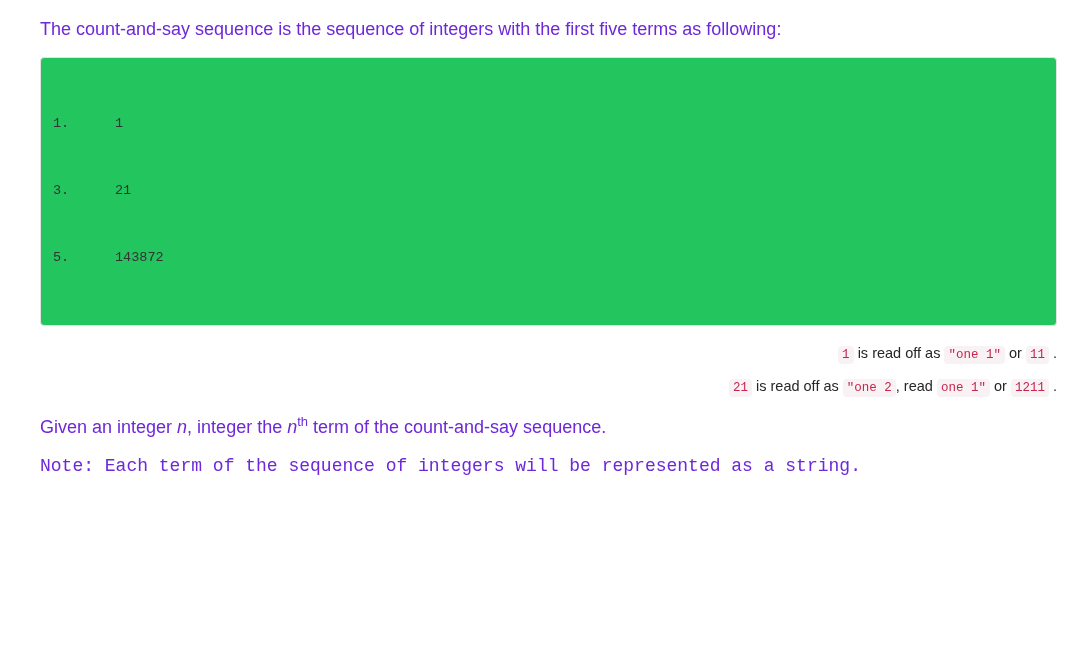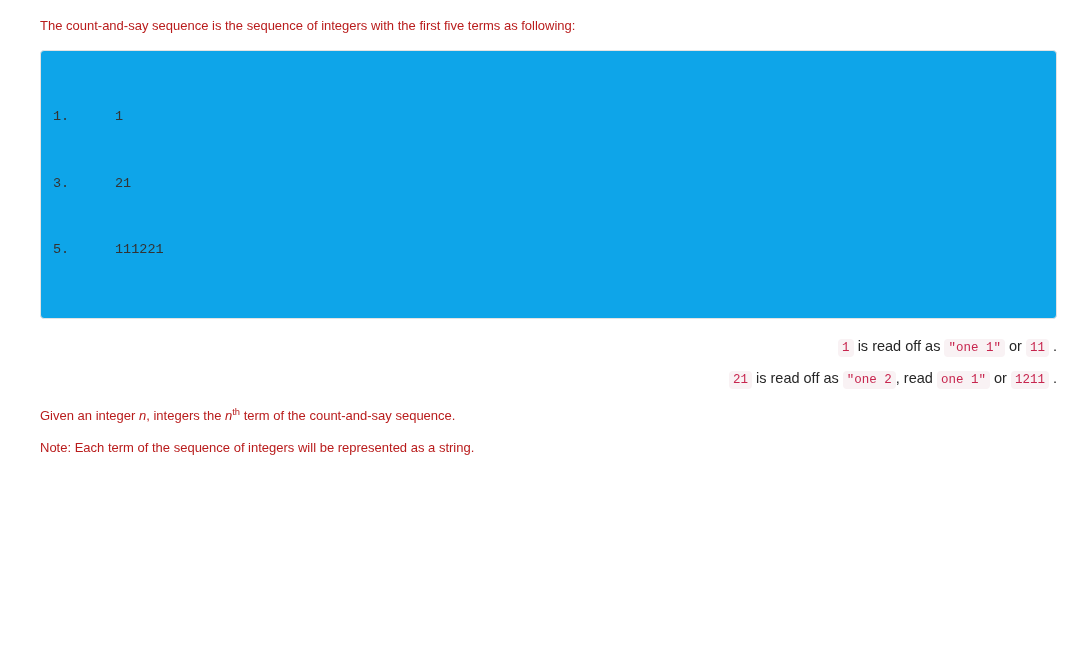--- a/index.html
+++ b/index.html
@@ -16,32 +16,32 @@
     -webkit-font-smoothing: antialiased;
   }
   .page {
     position: relative;
     width: 1069px;
     height: 645px;
     box-sizing: border-box;
     padding: 16px 12px 0 40px;
   }
   .para {
-    font-size: 13px;
+    font-size: 18px;
     line-height: 1.5;
-    color: #b91c1c;
+    color: #6d28d9;
     margin: 0 0 12px 0;
   }
   .para.intro { margin-bottom: 14px; }
 
   
   .codeblock {
     box-sizing: border-box;
     width: 1017px;
-    background: #0ea5e9;
+    background: #22c55e;
     border: 1px solid #e3e3e3;
     border-radius: 4px;
     padding: 11px 12px 12px 12px;
     margin: 0 0 16px 0;
     font-family: "Liberation Mono", "DejaVu Sans Mono", monospace;
     font-size: 13.5px;
     line-height: 22.2px;
     color: #333333;
     white-space: pre;
   }
@@ -75,21 +75,21 @@
 </head>
 <body>
 
 <div class="page">
 
   <p class="para intro">The count-and-say sequence is the sequence of integers with the first five terms as following:</p>
 
   <div class="codeblock">
     <span class="seq-row"><span class="seq-idx">1.</span><span>1</span></span>
     <span class="seq-row"><span class="seq-idx">3.</span><span>21</span></span>
-    <span class="seq-row"><span class="seq-idx">5.</span><span>111221</span></span>
+    <span class="seq-row"><span class="seq-idx">5.</span><span>143872</span></span>
   </div>
 
   <div class="readoff-list">
 
     <p class="readoff">
       <span class="ic">1</span>
       <span>is read off as</span>
       <span class="ic">"one 1"</span>
       <span>or</span>
       <span class="ic">11</span>
@@ -102,17 +102,17 @@
       <span>is read off as</span>
       <span class="ic">"one 2</span><span>, read</span>
       <span class="ic">one 1"</span>
       <span>or</span>
       <span class="ic">1211</span>
       <span>.</span>
     </p>
 
   </div>
 
-  <p class="para"><span>Given an integer </span><em class="var">n</em><span>, integers the </span><em class="var">n</em><sup class="ord">th</sup><span> term of the count-and-say sequence.</span></p>
+  <p class="para"><span>Given an integer </span><em class="var">n</em><span>, integer the </span><em class="var">n</em><sup class="ord">th</sup><span> term of the count-and-say sequence.</span></p>
 
-  <p class="para" style="margin-bottom:12px;">Note: Each term of the sequence of integers will be represented as a string.</p>
+  <p class="para" style="margin-bottom:12px;font-family:Liberation Mono, monospace;">Note: Each term of the sequence of integers will be represented as a string.</p>
 
 </div>
 
 </body></html>

